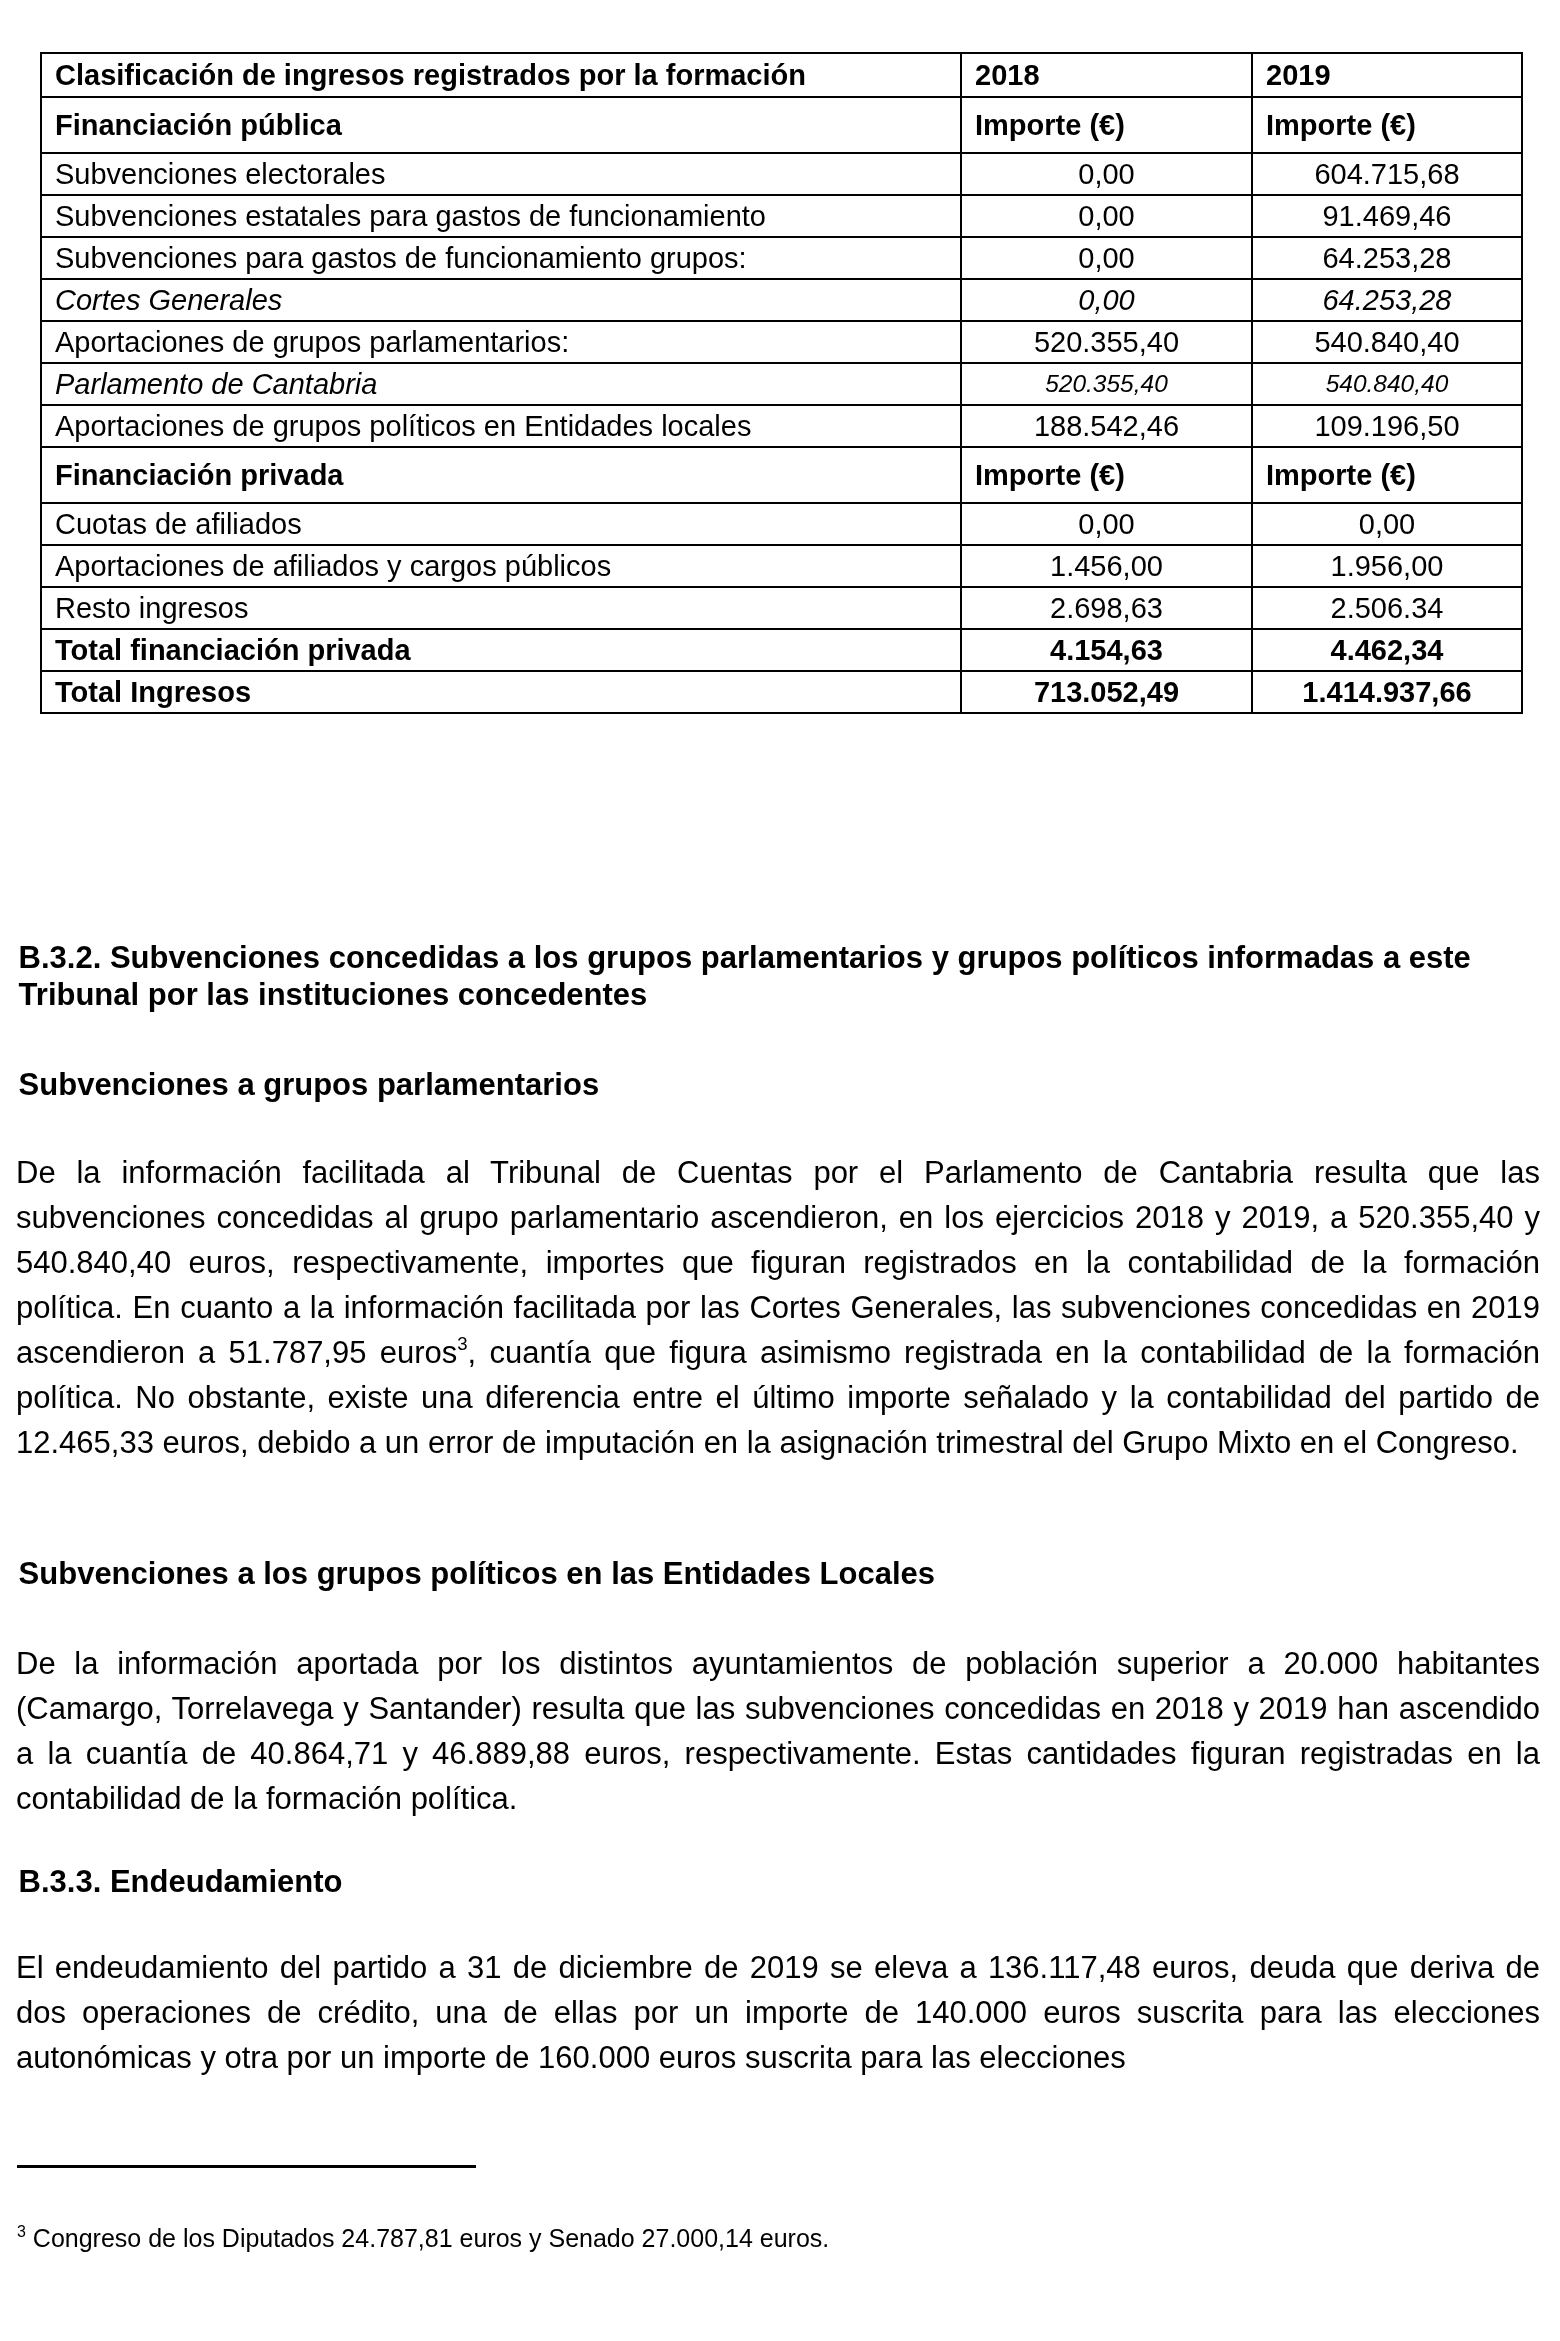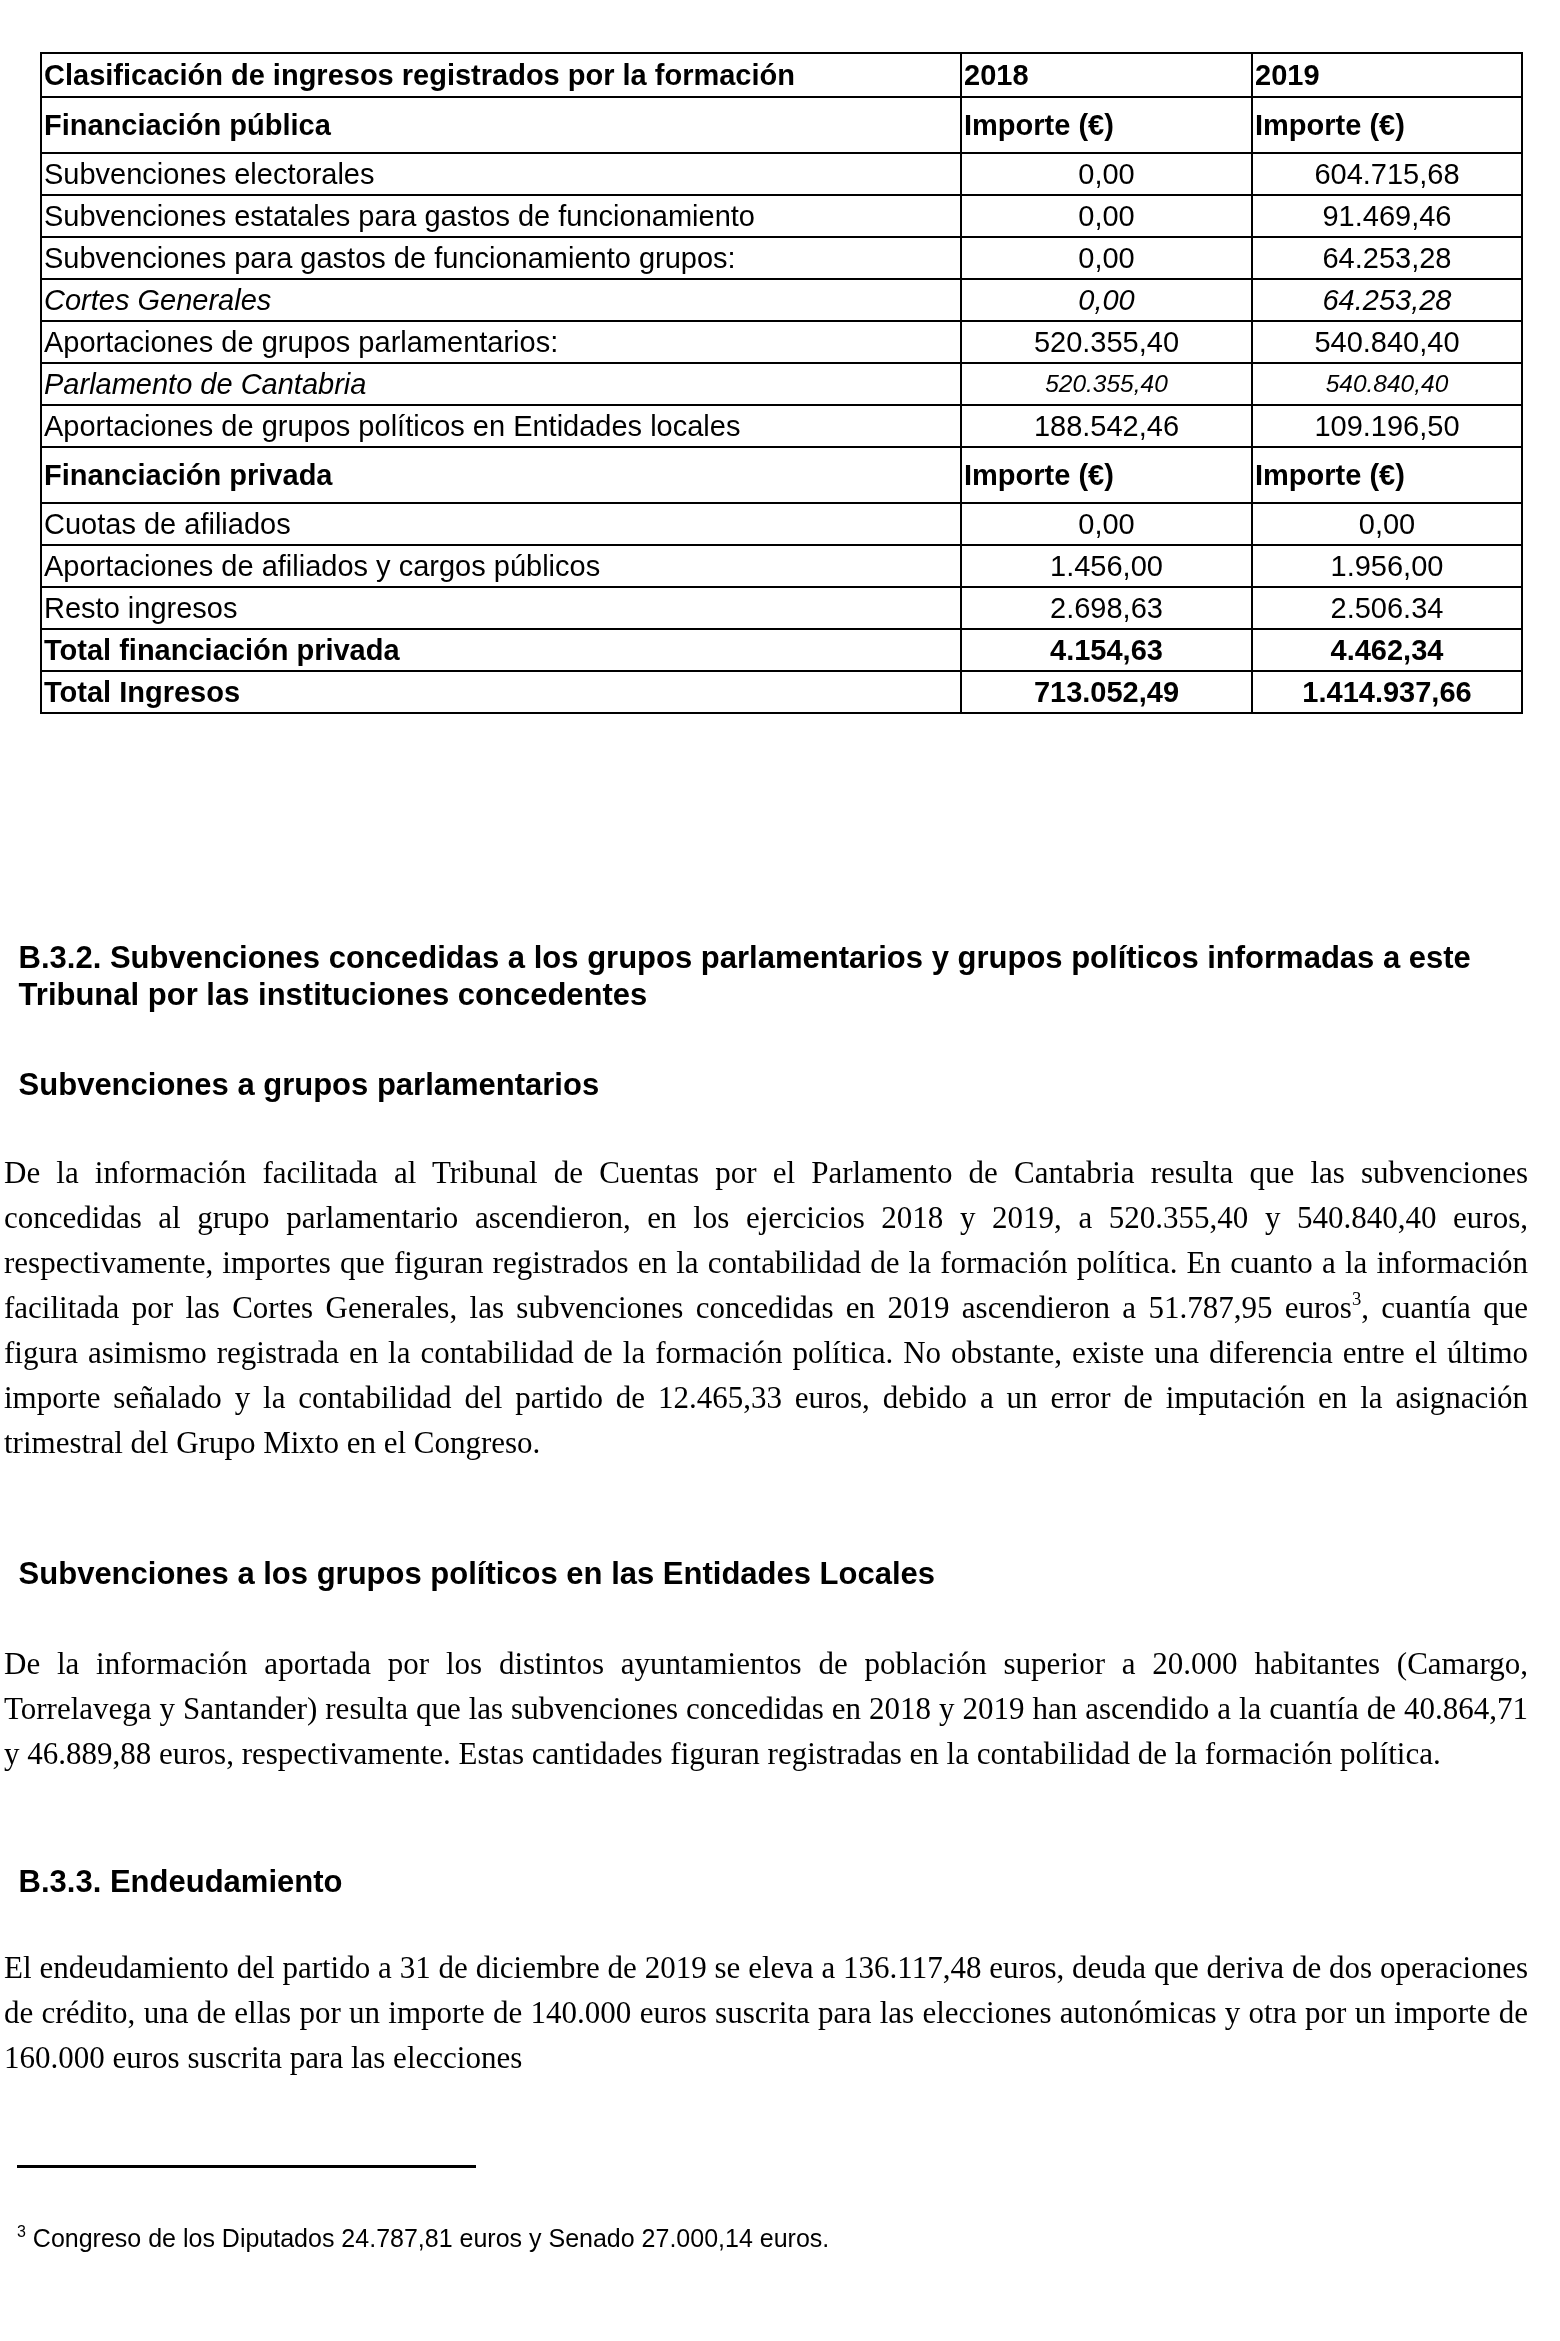--- a/index.html
+++ b/index.html
@@ -23,47 +23,47 @@
   }
   table.income {
     border-collapse: collapse;
     width: 1481px;
     table-layout: fixed;
     font-size: 29px;
     font-family: "Liberation Sans", sans-serif;
   }
   table.income td {
     border: 2.5px solid #000;
-    padding: 0 2px;
+    padding: 0 13px;
     height: 40px;
     line-height: 1;
     white-space: nowrap;
     overflow: hidden;
   }
   col.c1 { width: 920px; }
   col.c2 { width: 291px; }
   col.c3 { width: 270px; }
   td.num { text-align: center; }
   td.center { }
   tr.bold td { font-weight: bold; }
   tr.head-row td { height: 42px; font-weight: bold; }
   tr.section td { height: 54px; font-weight: bold; }
   td.indent1 { padding-left: 73px; }
   td.indent2 { padding-left: 169px; font-style: italic; }
   tr.italic-sub td.num { font-style: italic; }
   tr.small-num td.num { font-size: 24.5px; }
 
   .text-block {
     position: absolute;
-    left: 4px;
+    left: 16px;
     width: 1524px;
     font-size: 31px;
     line-height: 45px;
     text-align: justify;
-    font-family: Liberation Serif, serif;
+    font-family: Liberation Sans, sans-serif;
   }
   .heading {
     position: absolute;
     left: 18.6px;
     width: 1524px;
     font-size: 31px;
     font-weight: bold;
     line-height: 37px;
     font-family: "Liberation Sans", sans-serif;
   }

